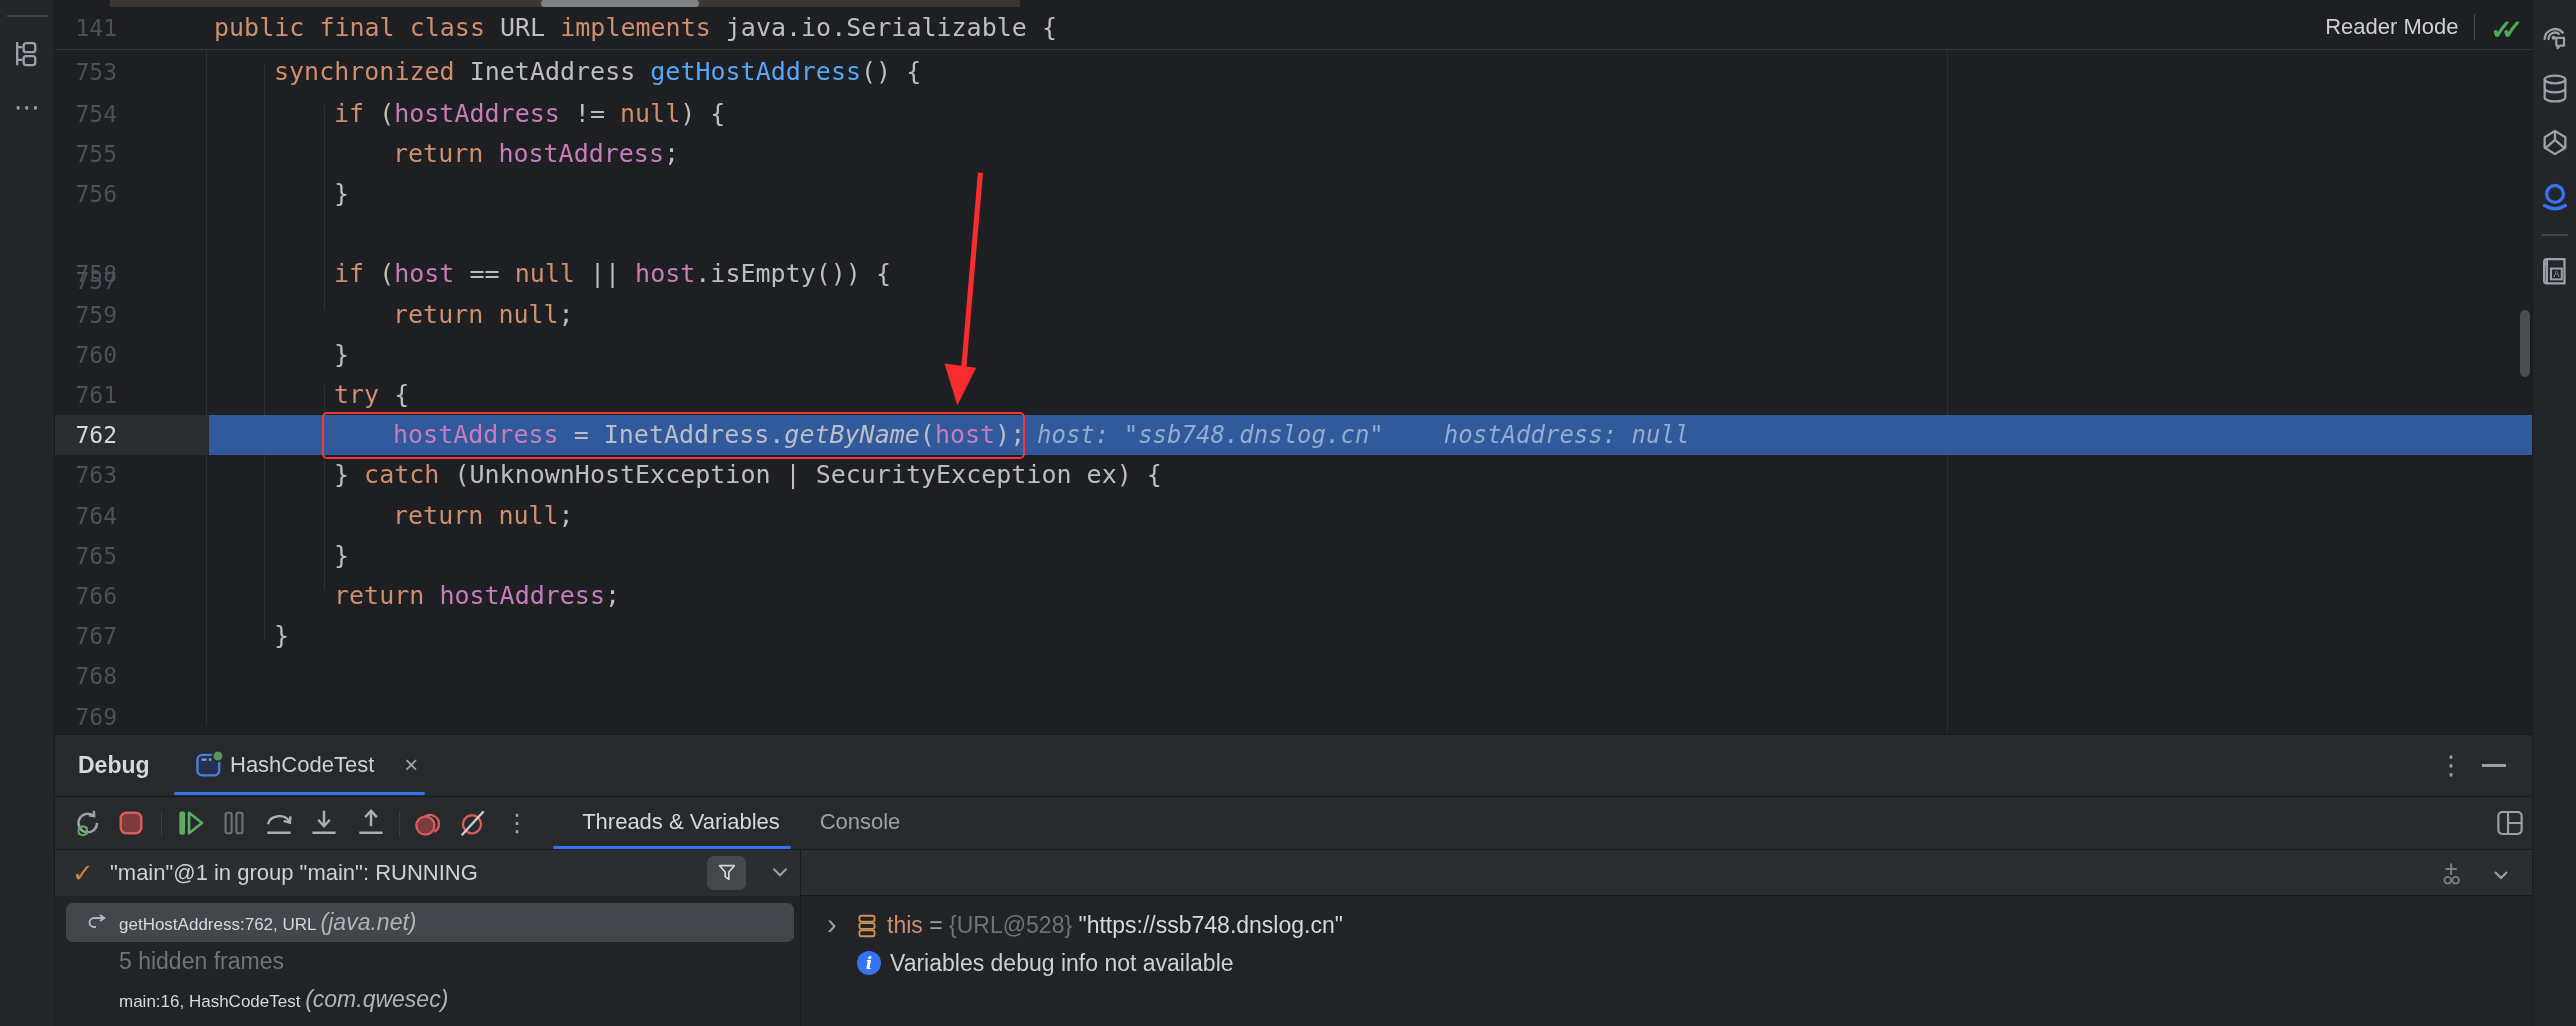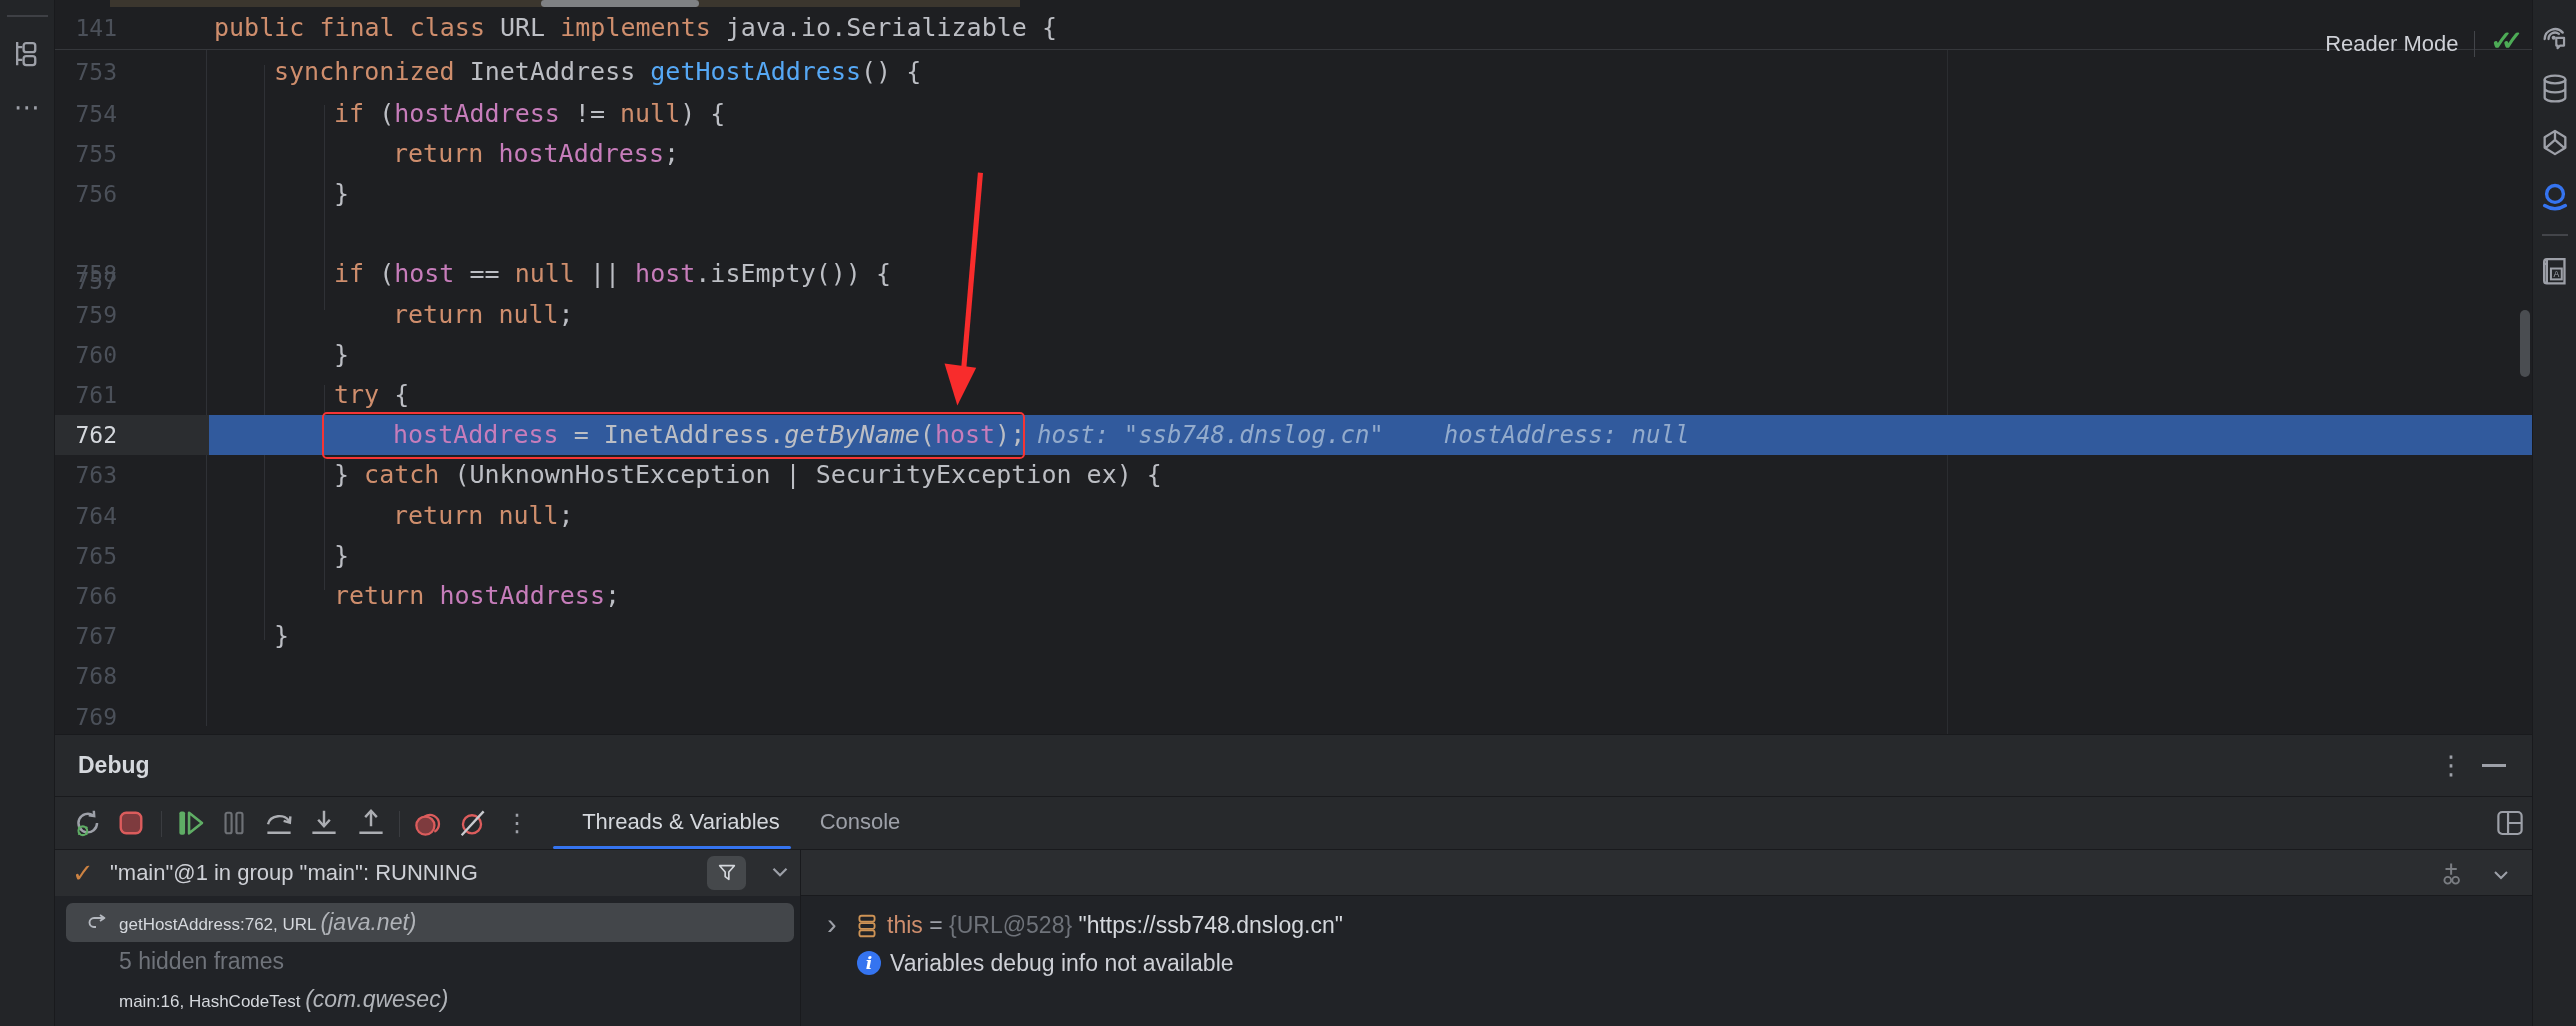--- a/index.html
+++ b/index.html
@@ -33,21 +33,21 @@
   #exec-gutter{left:0;top:365px;width:154px;height:40px;background:var(--row);z-index:1;}
   #exec-line{left:154px;top:365px;width:2323px;height:40px;background:var(--exec);z-index:1;}
   .code-row{position:absolute;left:0;width:2477px;height:40px;z-index:2;}
   .code-row .txt{position:absolute;top:0;}
   #red-box{left:267px;top:362px;width:703px;height:47px;border:2.6px solid #f63535;border-radius:5.1px;z-index:4;}
   #inline-hints{left:982px;top:365px;height:40px;z-index:3;color:var(--hint);
                 font-family:"DejaVu Sans Mono",monospace;font-style:italic;font-size:24px;line-height:40px;white-space:pre;}
   #inline-hints .hint+.hint{margin-left:60px;}
   #col-guide{left:1892px;top:50px;width:0.9px;height:684px;background:#2b2d31;}
   #vscroll-thumb{left:2465px;top:310px;width:10.3px;height:67px;background:#4a4d51;border-radius:5.1px;z-index:5;}
-  #reader-widget{right:8.6px;top:6.8px;height:43px;z-index:7;display:flex;align-items:flex-end;gap:15.4px;}
+  #reader-widget{right:8.6px;top:6.8px;height:43px;z-index:7;display:flex;align-items:flex-start;gap:15.4px;}
   #reader-label{color:var(--text);font-size:22px;}
   #reader-sep{width:0.9px;height:26px;background:#43454a;}
   .dbl-check{color:#4dab56;font-size:27px;letter-spacing:-12px;padding-right:12px;font-weight:bold;}
   #arrow-svg{left:0;top:0;width:2477px;height:734px;z-index:8;pointer-events:none;}
   
   #right-stripe{left:2532px;top:0;width:44px;height:1026px;background:var(--stripe);border-left:0.9px solid var(--bdark);}
   .rs-icon{position:absolute;left:50%;transform:translateX(-50%);}
   #rs-div{position:absolute;left:8.6px;top:234px;width:26px;height:1.7px;background:#43454a;}
   
   #debug-panel{left:55px;top:734px;width:2477px;height:292px;background:var(--content);border-top:0.9px solid var(--bdark);}
@@ -233,20 +233,30 @@
       <path d="M6 3 h13 v18 h-13 a2 2 0 0 1 -2 -2 V5 a2 2 0 0 1 2 -2 z M6 3 v18 M4 6.5 h2" stroke="#9da0a8" stroke-width="1.7" fill="none"></path>
       <rect x="9" y="10" width="8" height="8" stroke="#9da0a8" stroke-width="1.5" fill="none"></rect>
       <text x="13" y="16.6" font-size="6.5" fill="#9da0a8" text-anchor="middle" font-family="Liberation Sans,sans-serif">A</text>
     </svg>
   </aside>
 
   <section id="debug-panel" class="abs">
 
     <div id="dbg-header" class="abs">
       <span id="dbg-title">Debug</span>
+      <div id="session-tab">
+        <svg class="abs" style="left:20.5px;top:15.4px;" width="29" height="29" viewBox="0 0 24 24">
+          <rect x="2" y="4" width="18" height="17" rx="4" stroke="#4a7cd8" stroke-width="2" fill="#23304e"></rect>
+          <path d="M5.5 8 h4 M11.5 8 h2" stroke="#7fa7e8" stroke-width="1.8"></path>
+          <circle cx="19" cy="5" r="4.4" fill="#57965c" stroke="#27292c" stroke-width="1.4"></circle>
+        </svg>
+        <span class="lbl">HashCodeTest</span>
+        <span class="close">×</span>
+        <div id="tab-underline"></div>
+      </div>
       <span id="hdr-kebab">⋮</span>
       <div id="hdr-min"></div>
     </div>
 
     <div id="dbg-toolbar" class="abs">
       <svg class="tb-btn" style="left:32.5px;" width="31" height="31" viewBox="0 0 24 24">
         <path d="M19 12 a7.2 7.2 0 1 1 -3 -5.8" stroke="#9da0a8" stroke-width="1.9" fill="none"></path>
         <path d="M16.5 2.5 l0.3 4.2 -4.2 -0.6" stroke="#9da0a8" stroke-width="1.9" fill="none"></path>
         <circle cx="8" cy="18" r="3.4" stroke="#5fad65" stroke-width="1.6" fill="none"></circle>
         <path d="M4.5 15 l1.6 1.4 M4.5 21 l1.6 -1.4 M11.5 15 l-1.6 1.4 M11.5 21 l-1.6 -1.4" stroke="#5fad65" stroke-width="1.4"></path>

